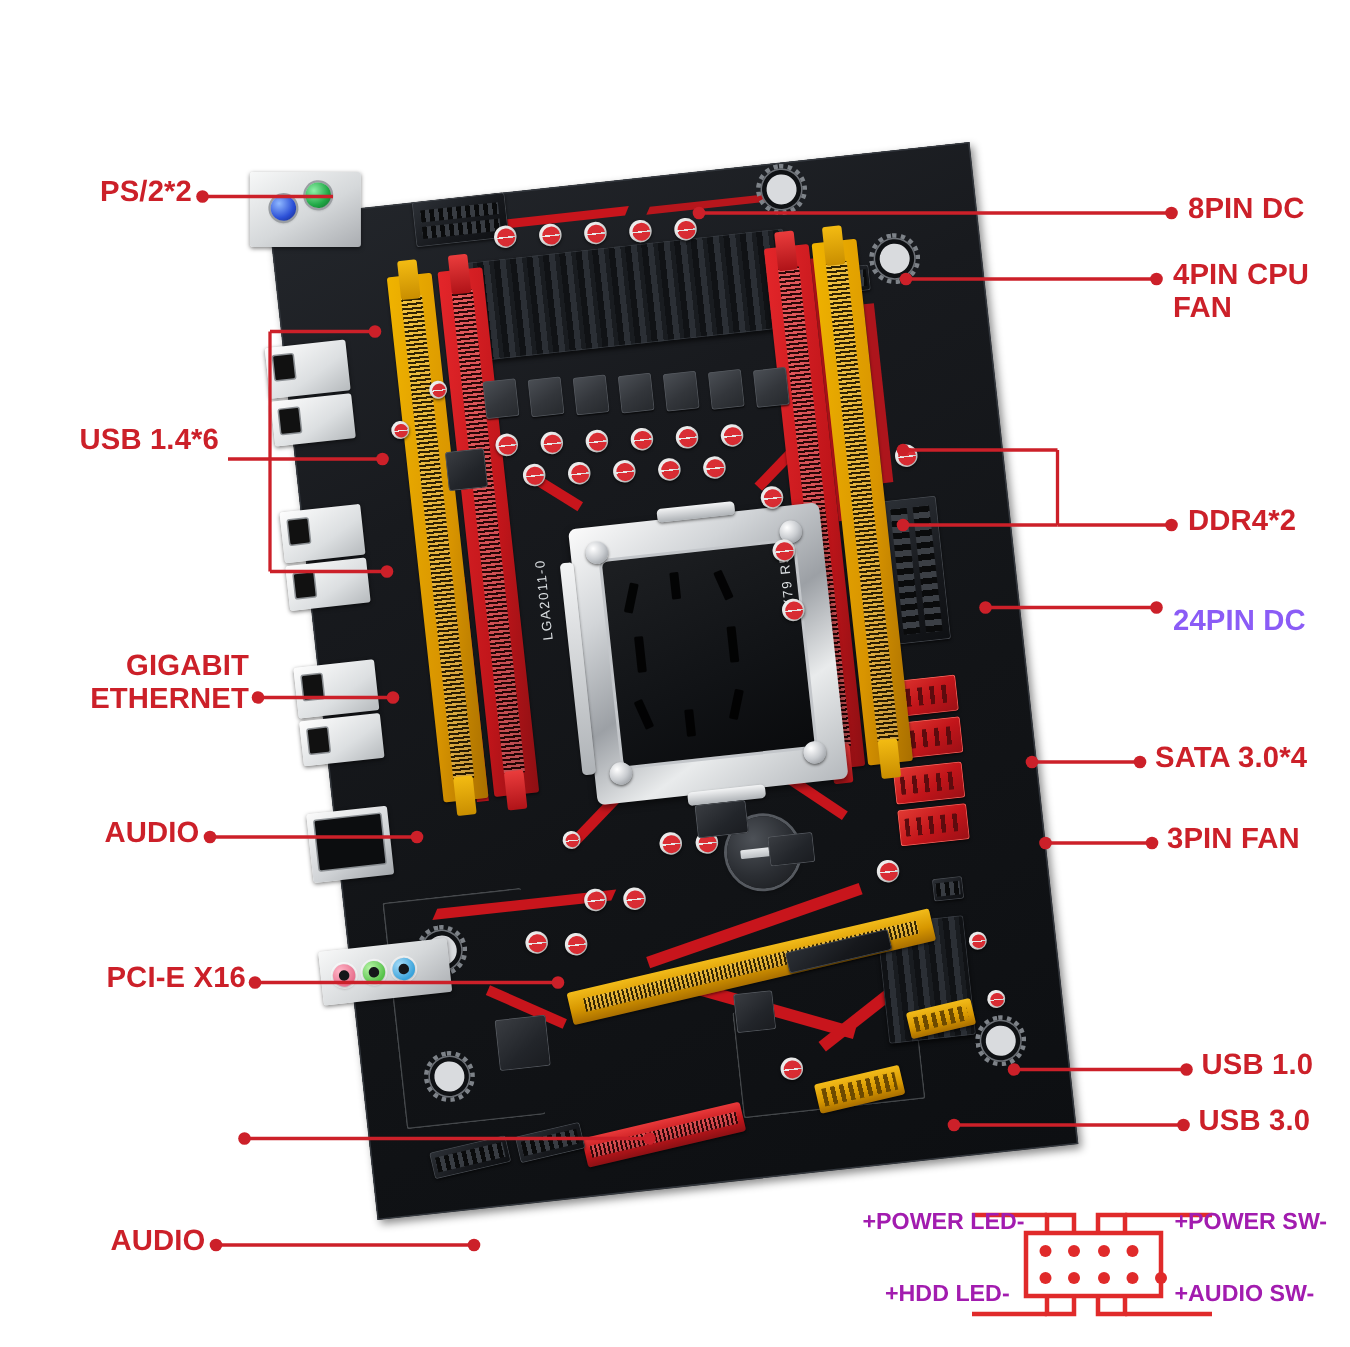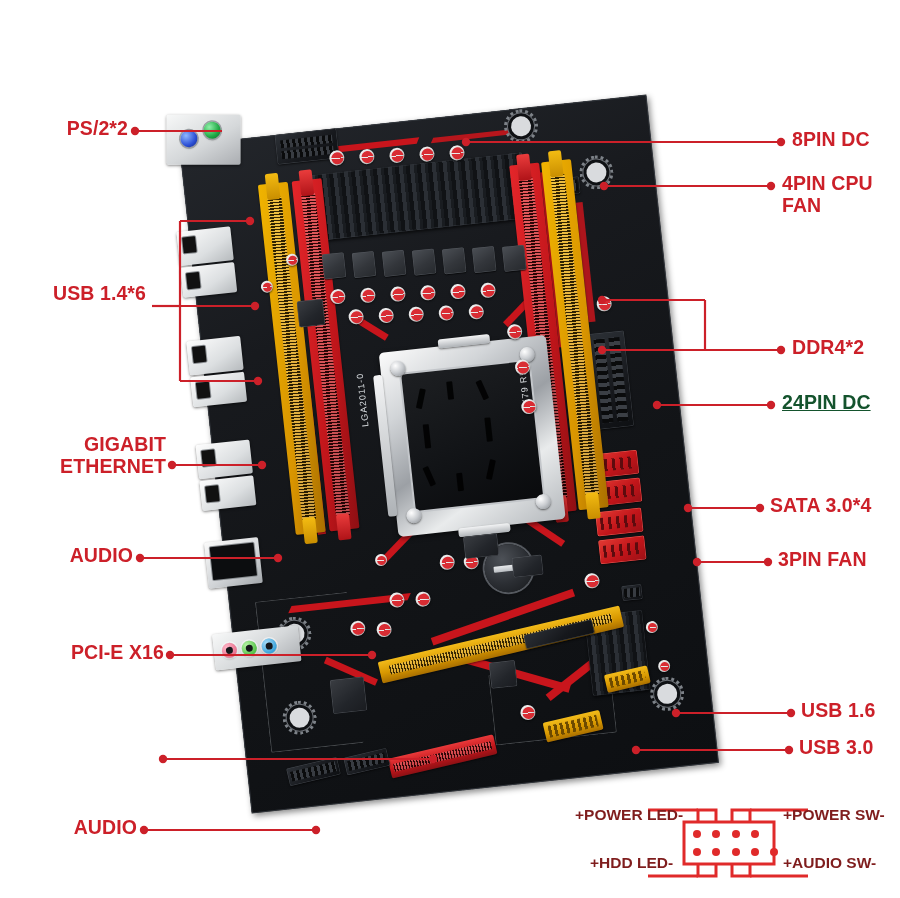--- a/index.html
+++ b/index.html
@@ -27,21 +27,21 @@
   }
   .label.right{text-align:left;}
   .label.left{text-align:right;}
   .label.thin{font-weight:600;}
 
   
   #leaders{position:absolute;left:0;top:0;width:900px;height:898px;pointer-events:none;}
 
   
   .fp-label{
-    position:absolute;color:#7f1d1d;font-weight:bold;font-size:15.5px;white-space:nowrap;
+    position:absolute;color:#a21caf;font-weight:bold;font-size:15.5px;white-space:nowrap;
   }
 
   
   #board-wrap{position:absolute;left:0;top:0;width:900px;height:898px;}
   #board{
     position:absolute;left:214px;top:118px;width:470px;height:672px;
     transform:rotate(-6.2deg);transform-origin:50% 50%;
   }
   .pcb{
     position:absolute;inset:0;
@@ -509,27 +509,27 @@
 
   <div class="label left thin" style="left: 0px; top: 817px; width: 137px; color: rgb(204, 32, 41);">AUDIO</div>
 
   <div class="label right" style="left: 792px; top: 129px; color: rgb(204, 32, 41);">8PIN DC</div>
 
   <div class="label right" style="left: 782px; top: 173px; color: rgb(204, 32, 41);">4PIN CPU
 FAN</div>
 
   <div class="label right" style="left: 792px; top: 337px; color: rgb(204, 32, 41);">DDR4*2</div>
 
-  <div class="label right" style="left: 782px; top: 392px; color: #14532d; text-decoration: underline;">24PIN DC</div>
+  <div class="label right" style="left: 782px; top: 404px; color: #8b5cf6;">24PIN DC</div>
 
   <div class="label right" style="left: 770px; top: 495px; color: rgb(204, 32, 41);">SATA 3.0*4</div>
 
   <div class="label right" style="left: 778px; top: 549px; color: rgb(204, 32, 41);">3PIN FAN</div>
 
-  <div class="label right" style="left: 801px; top: 700px; color: rgb(204, 32, 41);">USB 1.6</div>
+  <div class="label right" style="left: 801px; top: 700px; color: rgb(204, 32, 41);">USB 1.0</div>
 
   <div class="label right" style="left: 799px; top: 737px; color: rgb(204, 32, 41);">USB 3.0</div>
 
   <div>
     <svg style="position:absolute;left:570px;top:782px;width:330px;height:108px;" viewBox="0 0 330 108">
       <g stroke="#E02A2A" stroke-width="3" fill="none">
 
         <rect x="114" y="40" width="90" height="42"></rect>
 
         <path d="M128 40 V 28 H 146 V 40"></path>

